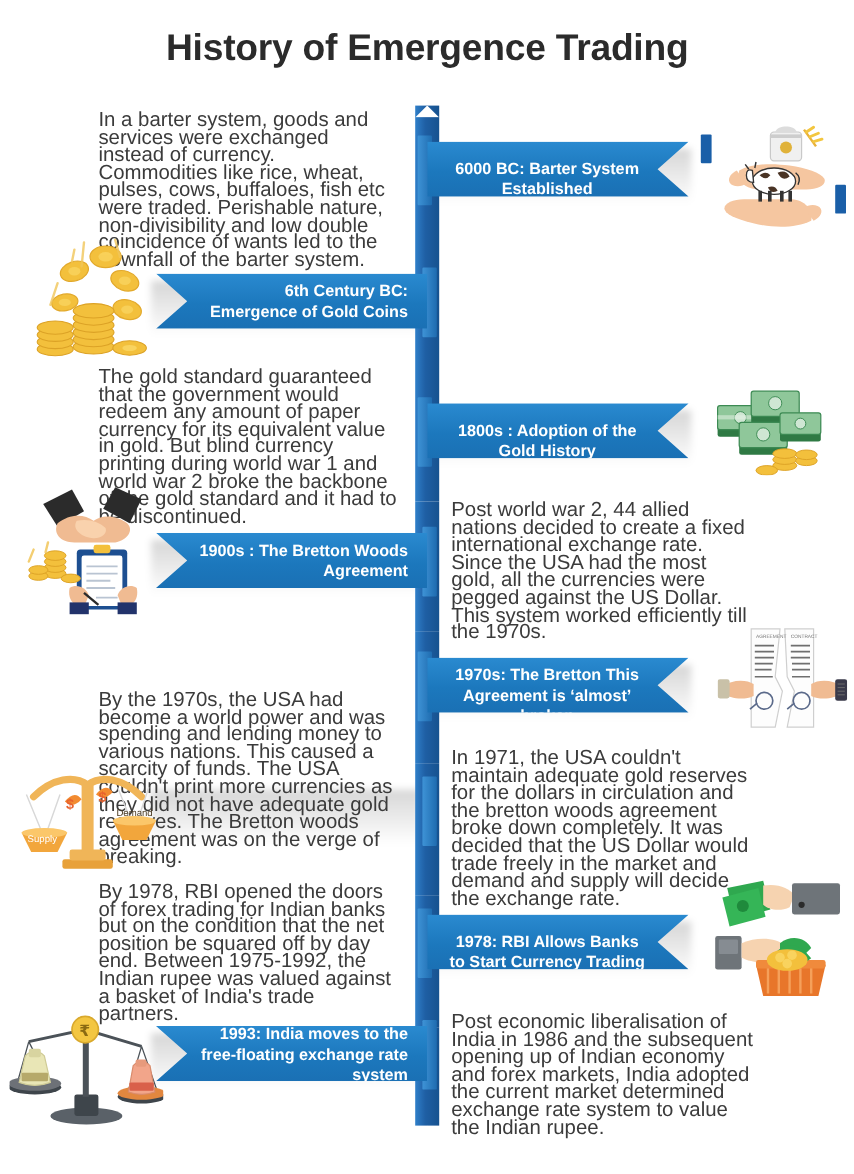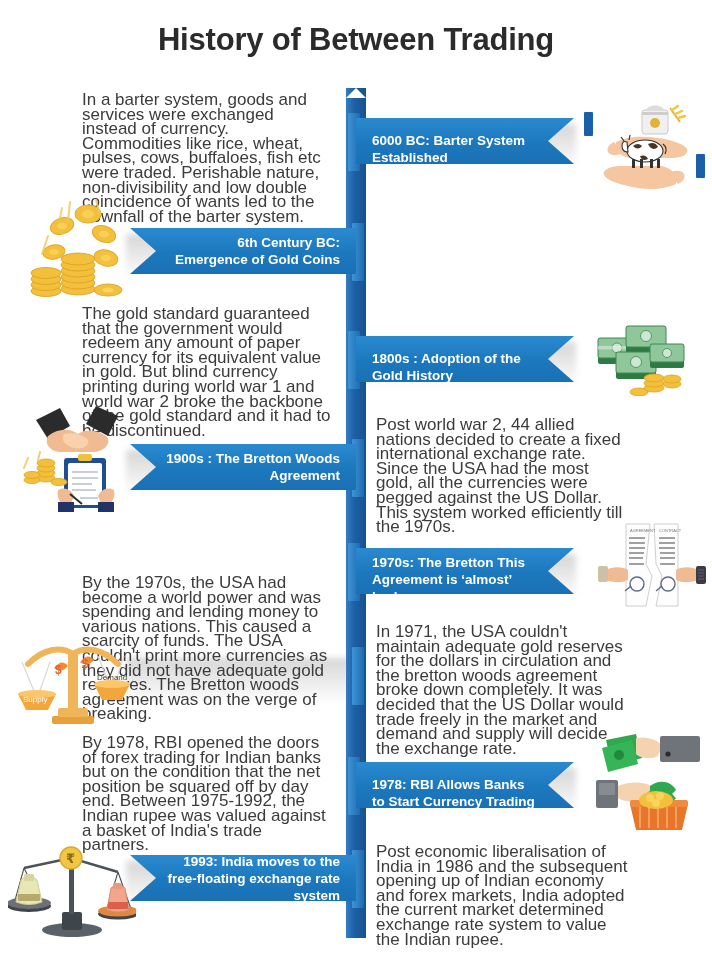--- a/index.html
+++ b/index.html
@@ -68,21 +68,21 @@
   .banner .btext{width:100%;}
   
   .banner.right{
     left:356px;
     width:218px;
     padding:16px 34px 0 16px;
     clip-path:polygon(0 0, 100% 0, 100% 100%, 0 100%, 0 100%,
                       0 0);
     -webkit-clip-path:polygon(0 0,100% 0,calc(100% - 26px) 50%,100% 100%,0 100%);
     clip-path:polygon(0 0,100% 0,calc(100% - 26px) 50%,100% 100%,0 100%);
-    text-align:left;
+    text-align:center;
   }
   
   .banner.left{
     left:130px;
     width:226px;
     padding:0 16px 0 34px;
     -webkit-clip-path:polygon(0 0,100% 0,100% 100%,0 100%,26px 50%);
     clip-path:polygon(0 0,100% 0,100% 100%,0 100%,26px 50%);
     text-align:right;
   }
@@ -119,21 +119,21 @@
   .icon-art svg{display:block;}
 
   
   .blue-chip{position:absolute;background:#1a5fa8;border-radius:1px;}
 </style>
 </head>
 <body>
 
 <div id="page">
 
-  <div class="title">History of Between Trading</div>
+  <div class="title">History of Emergence Trading</div>
 
   <div class="spine">
     <div class="spine-seg" style="top:0px;height:112px;">
       <div class="spine-cap-top"></div>
       <div class="notch-bot"></div>
     </div>
     <div class="spine-seg" style="top:112px;height:110px;">
       <div class="notch-bot"></div>
     </div>
     <div class="spine-seg" style="top:222px;height:108px;">

